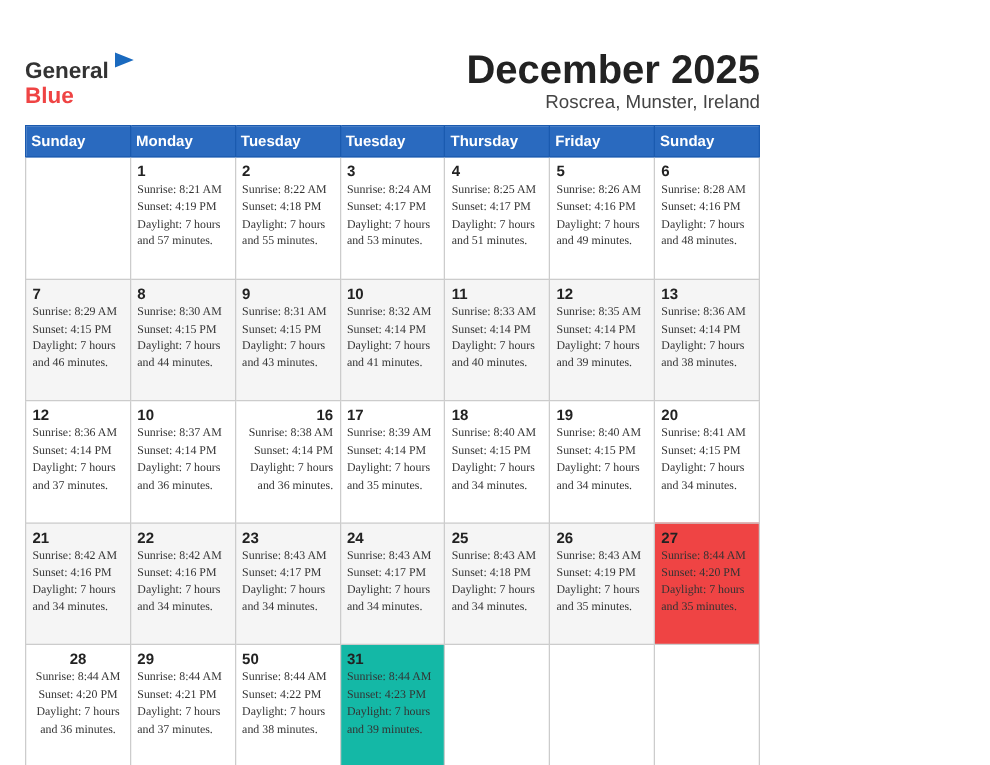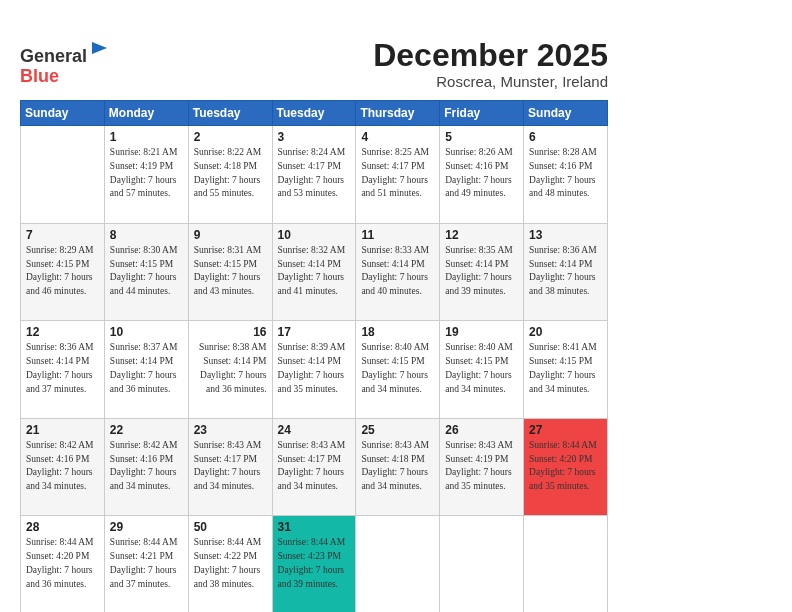--- a/index.html
+++ b/index.html
@@ -238,21 +238,21 @@
           <td style="background: rgb(245, 245, 245);">
             <span class="day-num">26</span>
             <div class="day-info">Sunrise: 8:43 AM<br>Sunset: 4:19 PM<br>Daylight: 7 hours and 35 minutes.</div>
           </td>
           <td style="background: #ef4444;">
             <span class="day-num">27</span>
             <div class="day-info">Sunrise: 8:44 AM<br>Sunset: 4:20 PM<br>Daylight: 7 hours and 35 minutes.</div>
           </td>
         </tr>
         <tr>
-          <td style="background: rgb(255, 255, 255);">
+          <td style="background: rgb(255, 255, 255); text-align: center;">
             <span class="day-num">28</span>
             <div class="day-info">Sunrise: 8:44 AM<br>Sunset: 4:20 PM<br>Daylight: 7 hours and 36 minutes.</div>
           </td>
           <td style="background: rgb(255, 255, 255);">
             <span class="day-num">29</span>
             <div class="day-info">Sunrise: 8:44 AM<br>Sunset: 4:21 PM<br>Daylight: 7 hours and 37 minutes.</div>
           </td>
           <td style="background: rgb(255, 255, 255);">
             <span class="day-num">50</span>
             <div class="day-info">Sunrise: 8:44 AM<br>Sunset: 4:22 PM<br>Daylight: 7 hours and 38 minutes.</div>

